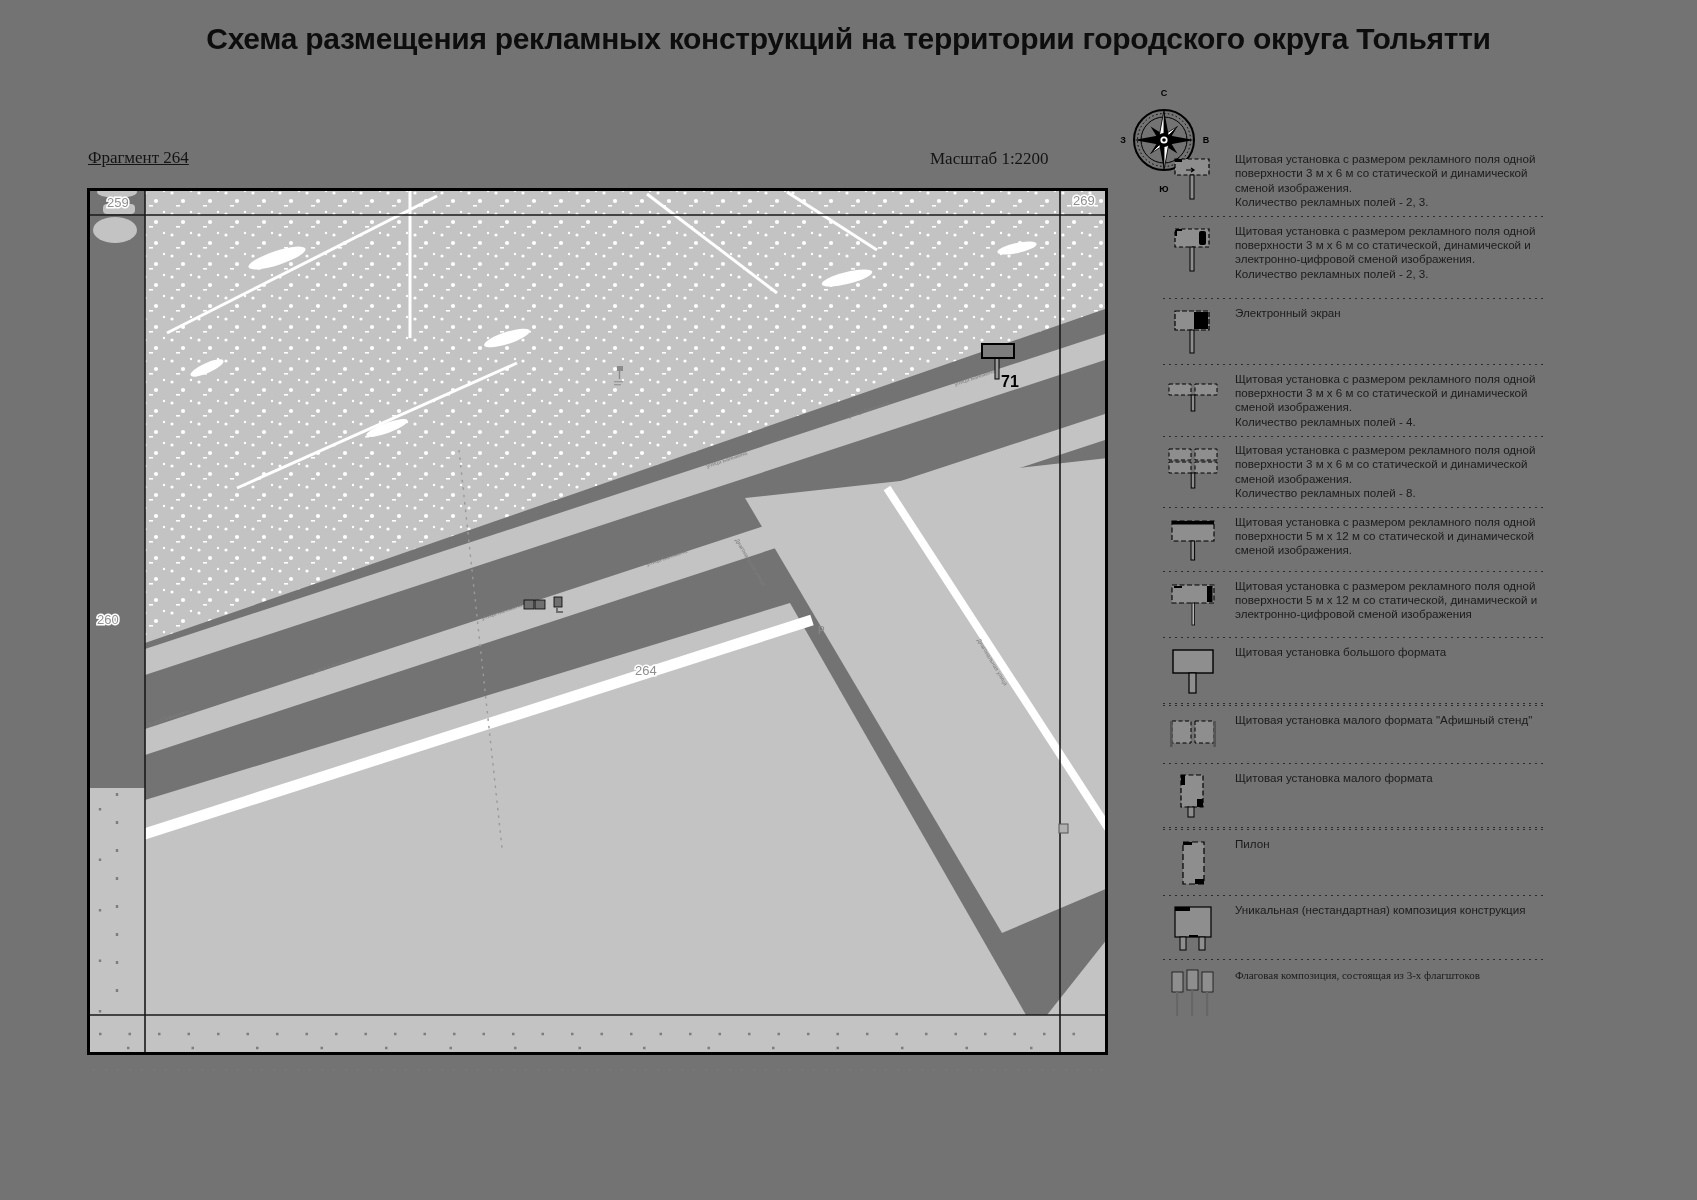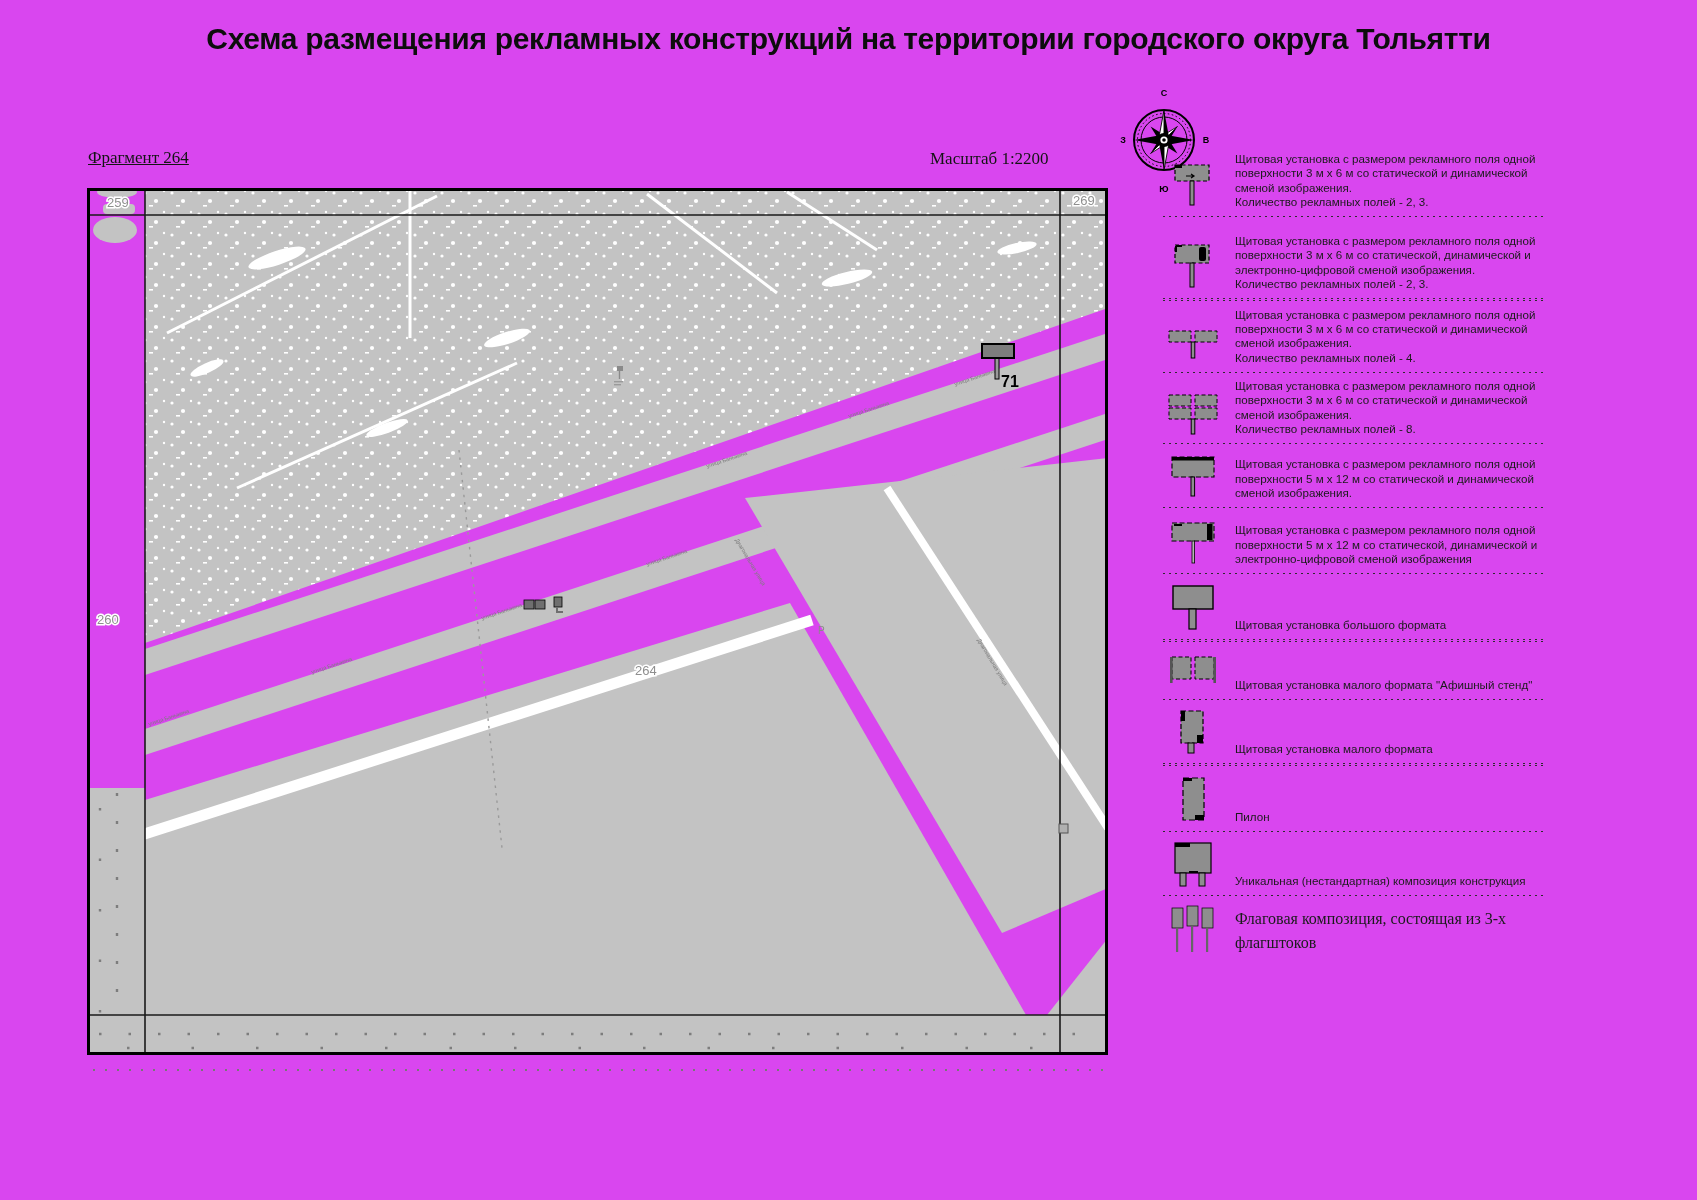--- a/index.html
+++ b/index.html
@@ -1,34 +1,34 @@
 <!DOCTYPE html>
 <html><head>
 <meta charset="utf-8">
 <style>
   html,body{margin:0;padding:0;background:#fff;}
-  .screen{position:relative;width:1697px;height:1200px;background:#d946ef;overflow:hidden;
+  .screen{position:relative;width:1697px;height:1200px;background:#737373;overflow:hidden;
           font-family:"Liberation Sans",sans-serif;}
   .title{position:absolute;top:22px;left:0;width:100%;text-align:center;
          font-size:30px;font-weight:bold;color:#0d0d0d;letter-spacing:-.3px;}
   .maplabel{position:absolute;font-family:"Liberation Serif",serif;font-size:17px;color:#141414;}
   .lbl-fragment{left:88px;top:148px;text-decoration:underline;}
   .lbl-scale{left:930px;top:149px;}
   .compass{position:absolute;left:1118px;top:84px;}
   .mapsvg{position:absolute;left:87px;top:188px;}
   .street-label{font-size:5.6px;fill:#7d7d7d;font-family:"Liberation Sans",sans-serif;}
   .corner-label{font-size:13px;fill:#8f8f8f;stroke:#fff;stroke-width:3px;paint-order:stroke;
                 font-family:"Liberation Sans",sans-serif;}
   .marker-num{font-size:16px;font-weight:bold;fill:#000;font-family:"Liberation Sans",sans-serif;}
   
   .legend{position:absolute;left:1163px;top:146px;width:380px;}
-  .lrow{display:flex;align-items:flex-end;gap:12px;padding:6px 0;box-sizing:border-box;}
+  .lrow{display:flex;align-items:flex-start;gap:12px;padding:6px 0;box-sizing:border-box;}
   .licon{flex:0 0 60px;display:flex;justify-content:center;}
   .ltext{flex:1;font-size:11.6px;line-height:1.24;color:#1b1b1b;white-space:pre-line;}
-  .serif .ltext{font-family:"Liberation Serif",serif;font-size:16px;line-height:1.5;}
+  .serif .ltext{font-family:"Liberation Serif",serif;font-size:11px;line-height:1.5;}
   .lsep{height:2px;background-image:repeating-linear-gradient(90deg,#2c2c2c 0 2px,transparent 2px 6px);
         background-size:100% 1px;background-repeat:no-repeat;background-position:0 50%;}
 </style>
 </head>
 <body>
 
 <div class="screen">
 
   <div class="title">Схема размещения рекламных конструкций на территории городского округа Тольятти</div>
 
@@ -197,20 +197,30 @@
             <rect x="32" y="6" width="7" height="14" rx="2" fill="#000"></rect>
             <path d="M9 5 l6 0 M9 5 l0 6" stroke="#000" stroke-width="2" fill="none"></path>
             <rect x="23" y="22" width="4" height="24" fill="#8e8e8e" stroke="#000" stroke-width="1"></rect>
           </svg>
       </span>
       <span class="ltext">Щитовая установка с размером рекламного поля одной поверхности 3 м х 6 м со статической, динамической и электронно-цифровой сменой изображения.
 Количество рекламных полей - 2, 3.</span>
     </div>
     <div class="lsep"></div>
 
+    <div class="lrow" style="min-height:64px">
+      <span class="licon">
+        <svg width="52" height="52" viewBox="0 0 52 50">
+            <rect x="8" y="4" width="34" height="19" fill="#8e8e8e" stroke="#000" stroke-width="1.2" stroke-dasharray="5 2"></rect>
+            <rect x="27" y="5" width="14" height="17" fill="#000"></rect>
+            <rect x="23" y="23" width="4" height="23" fill="#8e8e8e" stroke="#000" stroke-width="1"></rect>
+          </svg>
+      </span>
+      <span class="ltext">Электронный экран</span>
+    </div>
     <div class="lsep"></div>
 
     <div class="lrow" style="min-height:62px">
       <span class="licon">
         <svg width="52" height="46" viewBox="0 0 52 46">
             <rect x="2" y="12" width="22" height="11" fill="#8e8e8e" stroke="#000" stroke-width="1" stroke-dasharray="4 2.5"></rect>
             <rect x="28" y="12" width="22" height="11" fill="#8e8e8e" stroke="#000" stroke-width="1" stroke-dasharray="4 2.5"></rect>
             <rect x="24.2" y="23" width="3.6" height="16" fill="#8e8e8e" stroke="#000" stroke-width="1"></rect>
           </svg>
       </span>

